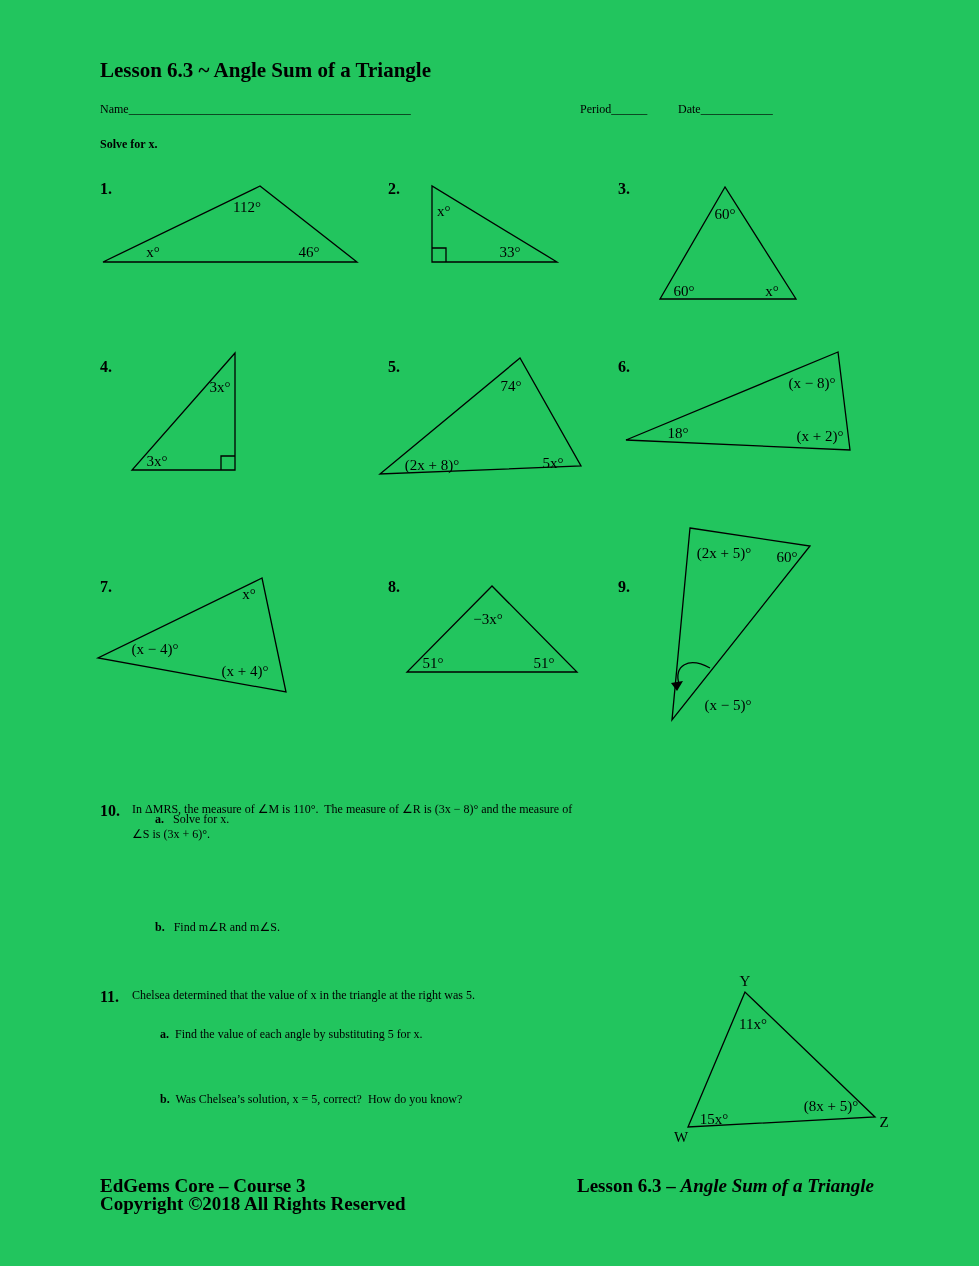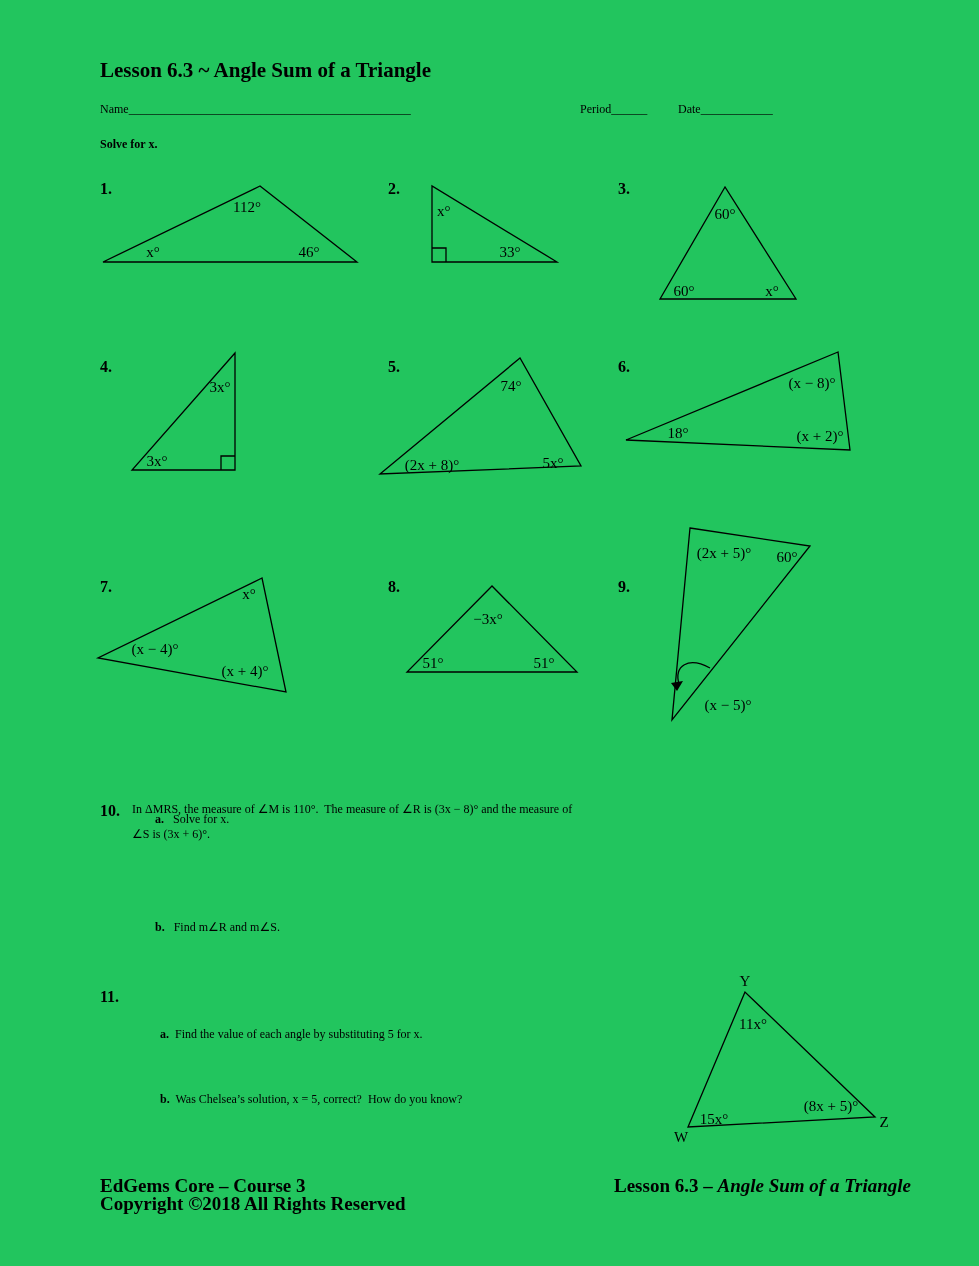--- a/index.html
+++ b/index.html
@@ -111,30 +111,31 @@
     <text x="70" y="192" text-anchor="middle">(x − 5)°</text>
   </svg>
 
   <div class="abs num" style="left:100px; top:802px;">10.</div>
   <div class="abs body-text" style="left:132px; top:802px;">In ΔMRS, the measure of ∠M is 110°.  The measure of ∠R is (3x − 8)° and the measure of</div>
   <div class="abs body-text" style="left:132px; top:827px;">∠S is (3x + 6)°.</div>
   <div class="abs body-text" style="left:155px; top:812px;"><span class="part-label">a.</span><span>   </span><span>Solve for x.</span></div>
   <div class="abs body-text" style="left:155px; top:920px;"><span class="part-label">b.</span><span>   </span><span>Find m∠R and m∠S.</span></div>
 
   <div class="abs num" style="left:100px; top:988px;">11.</div>
+  <div class="abs body-text" style="left:132px; top:988px;">Chelsea determined that the value of x in the triangle at the right was 5.</div>
   <div class="abs body-text" style="left:160px; top:1027px;"><span class="part-label">a.</span><span>  </span><span>Find the value of each angle by substituting 5 for x.</span></div>
   <div class="abs body-text" style="left:160px; top:1092px;"><span class="part-label">b.</span><span>  </span><span>Was Chelsea’s solution, x = 5, correct?  How do you know?</span></div>
 
   <svg style="left:668px; top:972px;" width="225" height="175">
     <polygon points="77,20 20,155 207,145"></polygon>
     <text x="77" y="14" text-anchor="middle">Y</text>
     <text x="85" y="57" text-anchor="middle">11x°</text>
     <text x="46" y="152" text-anchor="middle">15x°</text>
     <text x="13" y="170" text-anchor="middle">W</text>
     <text x="163" y="139" text-anchor="middle">(8x + 5)°</text>
     <text x="216" y="155" text-anchor="middle">Z</text>
   </svg>
 
   <div class="abs footer-text" style="left:100px; top:1175px;">EdGems Core – Course 3</div>
   <div class="abs footer-text" style="left:100px; top:1193px;">Copyright ©2018 All Rights Reserved</div>
-  <div class="abs footer-text" style="left:593px; top:1175px; width:318px; text-align:right;"><span>Lesson 6.3 – </span><span class="italic">Angle Sum of a Triangle</span></div>
+  <div class="abs footer-text" style="left:556px; top:1175px; width:318px; text-align:right;"><span>Lesson 6.3 – </span><span class="italic">Angle Sum of a Triangle</span></div>
 
 </div>
 
 </body></html>

